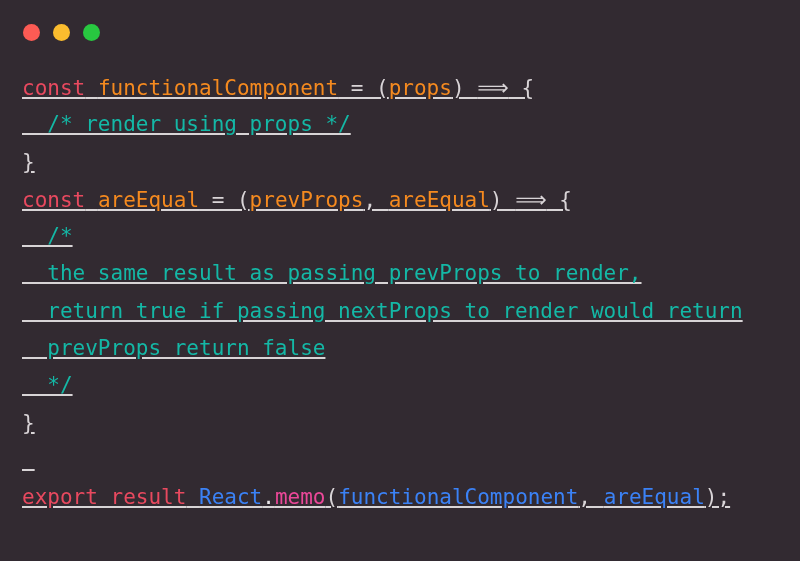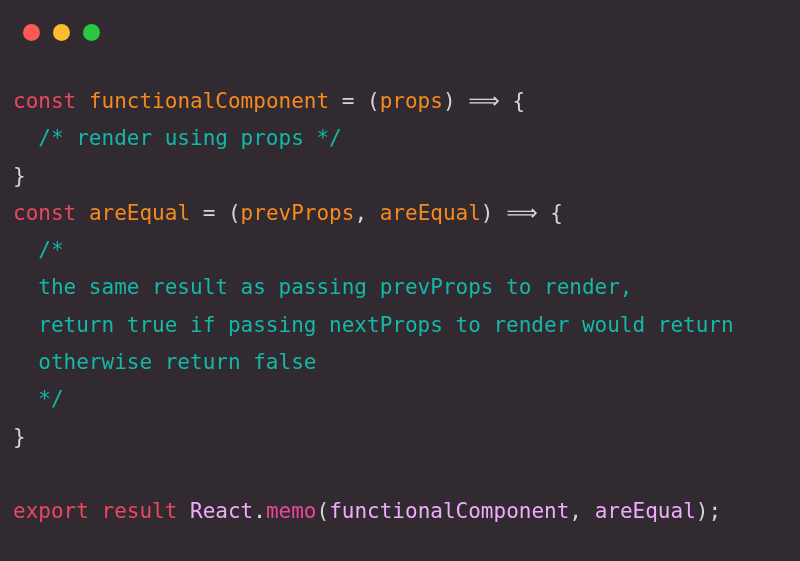--- a/index.html
+++ b/index.html
@@ -46,35 +46,36 @@
   #code {
     position: absolute;
     top: 62px;
     left: 0;
     width: 800px;
     padding: 12px 0 0 0;
     box-sizing: border-box;
   }
   .line {
     height: 37.3px;
-    line-height: 54px;
-    padding-left: 13px;
+    line-height: 27px;
+    padding-left: 22px;
     font-size: 21px;
     letter-spacing: 0px;
     white-space: pre;
     color: #d8d4d6;
+    text-decoration: underline;
   }
   .line span { white-space: pre; }
 
   
   .tok-keyword  { color: #e8495f; }
   .tok-ident    { color: #f58a1f; }
   .tok-punct    { color: #d9d4d7; }
   .tok-comment  { color: #14b8a6; }
-  .tok-blue     { color: #f0abfc; }
+  .tok-blue     { color: #3b82f6; }
   .tok-green    { color: #ec4899; }
   .tok-white    { color: #e9e5e8; }
   .arrow        { color: #d9d4d7; font-size: 22px; }
 </style>
 </head>
 <body>
 
 <div id="window">
 
   <div id="titlebar">
@@ -84,20 +85,20 @@
   </div>
 
   <div id="code">
       <div class="line"><span class="tok-keyword">const</span><span class="tok-punct"> </span><span class="tok-ident">functionalComponent</span><span class="tok-punct"> = (</span><span class="tok-ident">props</span><span class="tok-punct">) </span><span class="arrow">⟹</span><span class="tok-punct"> {</span></div>
       <div class="line"><span class="tok-comment">  /* render using props */</span></div>
       <div class="line"><span class="tok-punct">}</span></div>
       <div class="line"><span class="tok-keyword">const</span><span class="tok-punct"> </span><span class="tok-ident">areEqual</span><span class="tok-punct"> = (</span><span class="tok-ident">prevProps</span><span class="tok-punct">, </span><span class="tok-ident">areEqual</span><span class="tok-punct">) </span><span class="arrow">⟹</span><span class="tok-punct"> {</span></div>
       <div class="line"><span class="tok-comment">  /*</span></div>
       <div class="line"><span class="tok-comment">  the same result as passing prevProps to render,</span></div>
       <div class="line"><span class="tok-comment">  return true if passing nextProps to render would return</span></div>
-      <div class="line"><span class="tok-comment">  otherwise return false</span></div>
+      <div class="line"><span class="tok-comment">  prevProps return false</span></div>
       <div class="line"><span class="tok-comment">  */</span></div>
       <div class="line"><span class="tok-punct">}</span></div>
       <div class="line">&nbsp;</div>
       <div class="line"><span class="tok-keyword">export result</span><span class="tok-punct"> </span><span class="tok-blue">React</span><span class="tok-white">.</span><span class="tok-green">memo</span><span class="tok-punct">(</span><span class="tok-blue">functionalComponent</span><span class="tok-punct">, </span><span class="tok-blue">areEqual</span><span class="tok-punct">);</span></div>
     </div>
 
 </div>
 
 </body></html>

